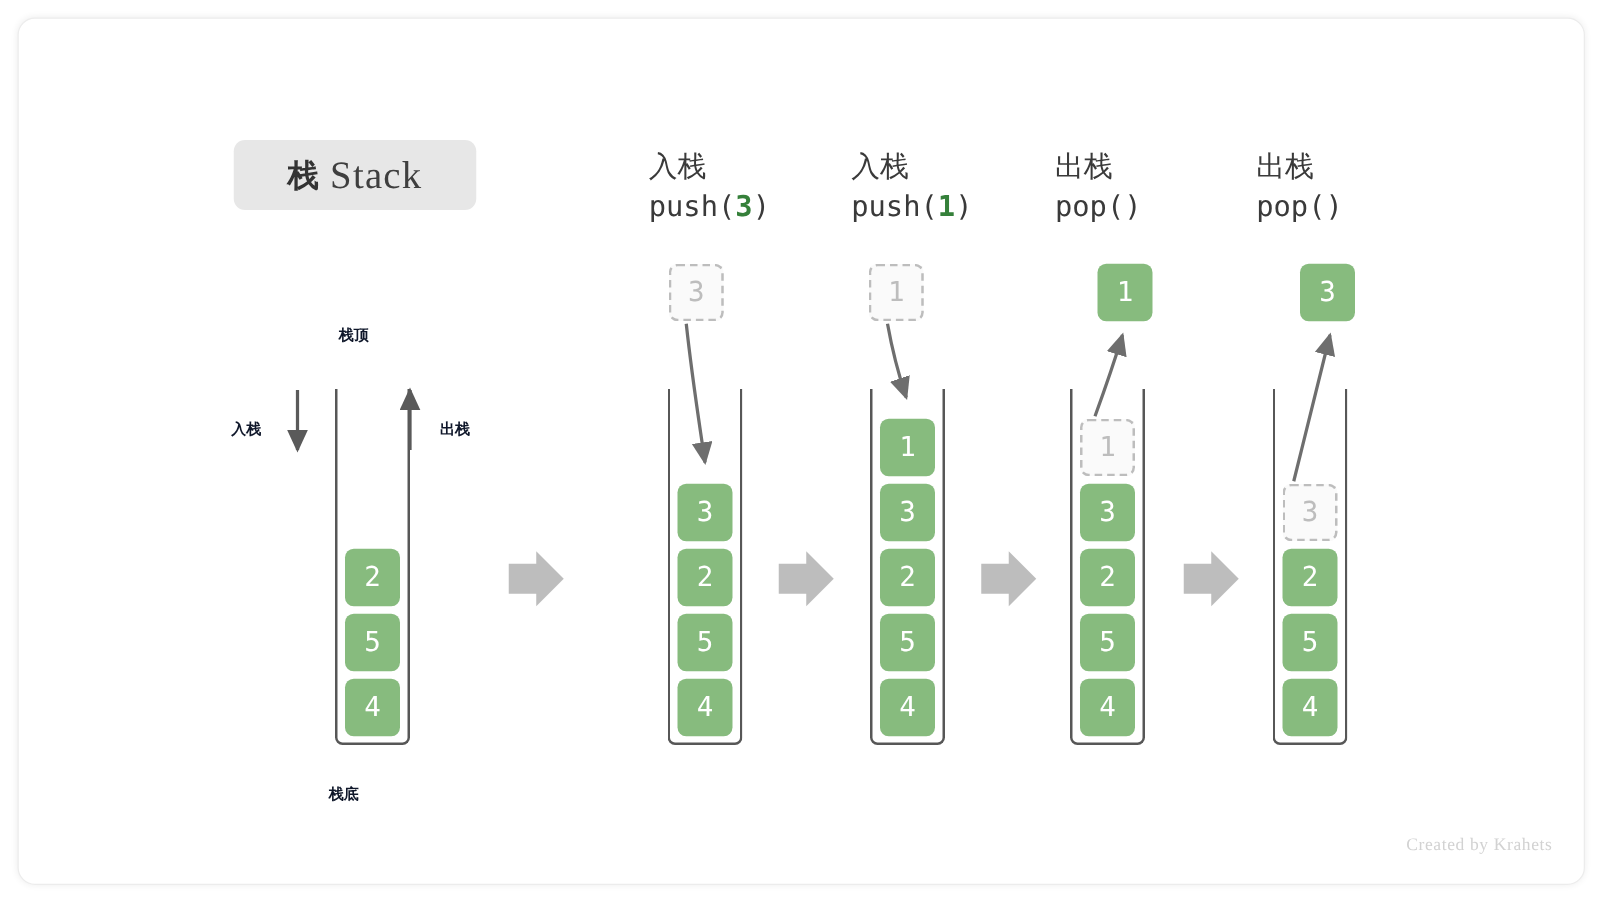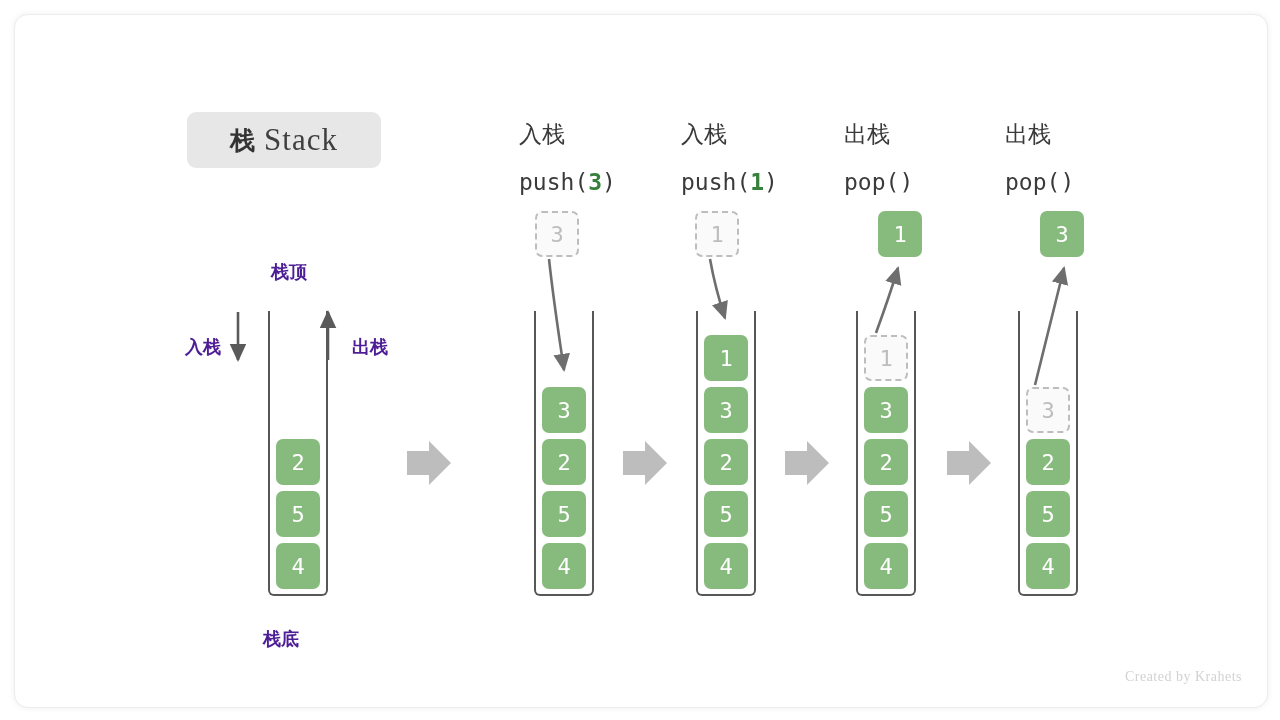--- a/index.html
+++ b/index.html
@@ -50,43 +50,42 @@
     font-family: Liberation Serif, serif;
     font-size: 31px;
     color: #3f3f3f;
     letter-spacing: 1px;
   }
 
   
   .cjk-bold {
     font-family: "DejaVu Sans", sans-serif;
     font-weight: bold;
-    font-size: 18px;
-    color: #4c1d95;
+    font-size: 12px;
+    color: #0f172a;
     white-space: nowrap;
   }
 
   .col-head {
     position: absolute;
     text-align: left;
     white-space: nowrap;
   }
   .col-head .line1 {
     font-family: "DejaVu Sans", sans-serif;
     font-size: 23px;
     color: #3a3a3a;
     line-height: 31px;
   }
   .col-head .line2 {
     font-family: "DejaVu Sans Mono", monospace;
     font-size: 23px;
     color: #3a3a3a;
     line-height: 33px;
     letter-spacing: 0px;
-    margin-top: 16px;
   }
   .col-head .hl {
     color: #35803a;
     font-weight: bold;
   }
 
   
   .stack {
     position: absolute;
     width: 60px;

